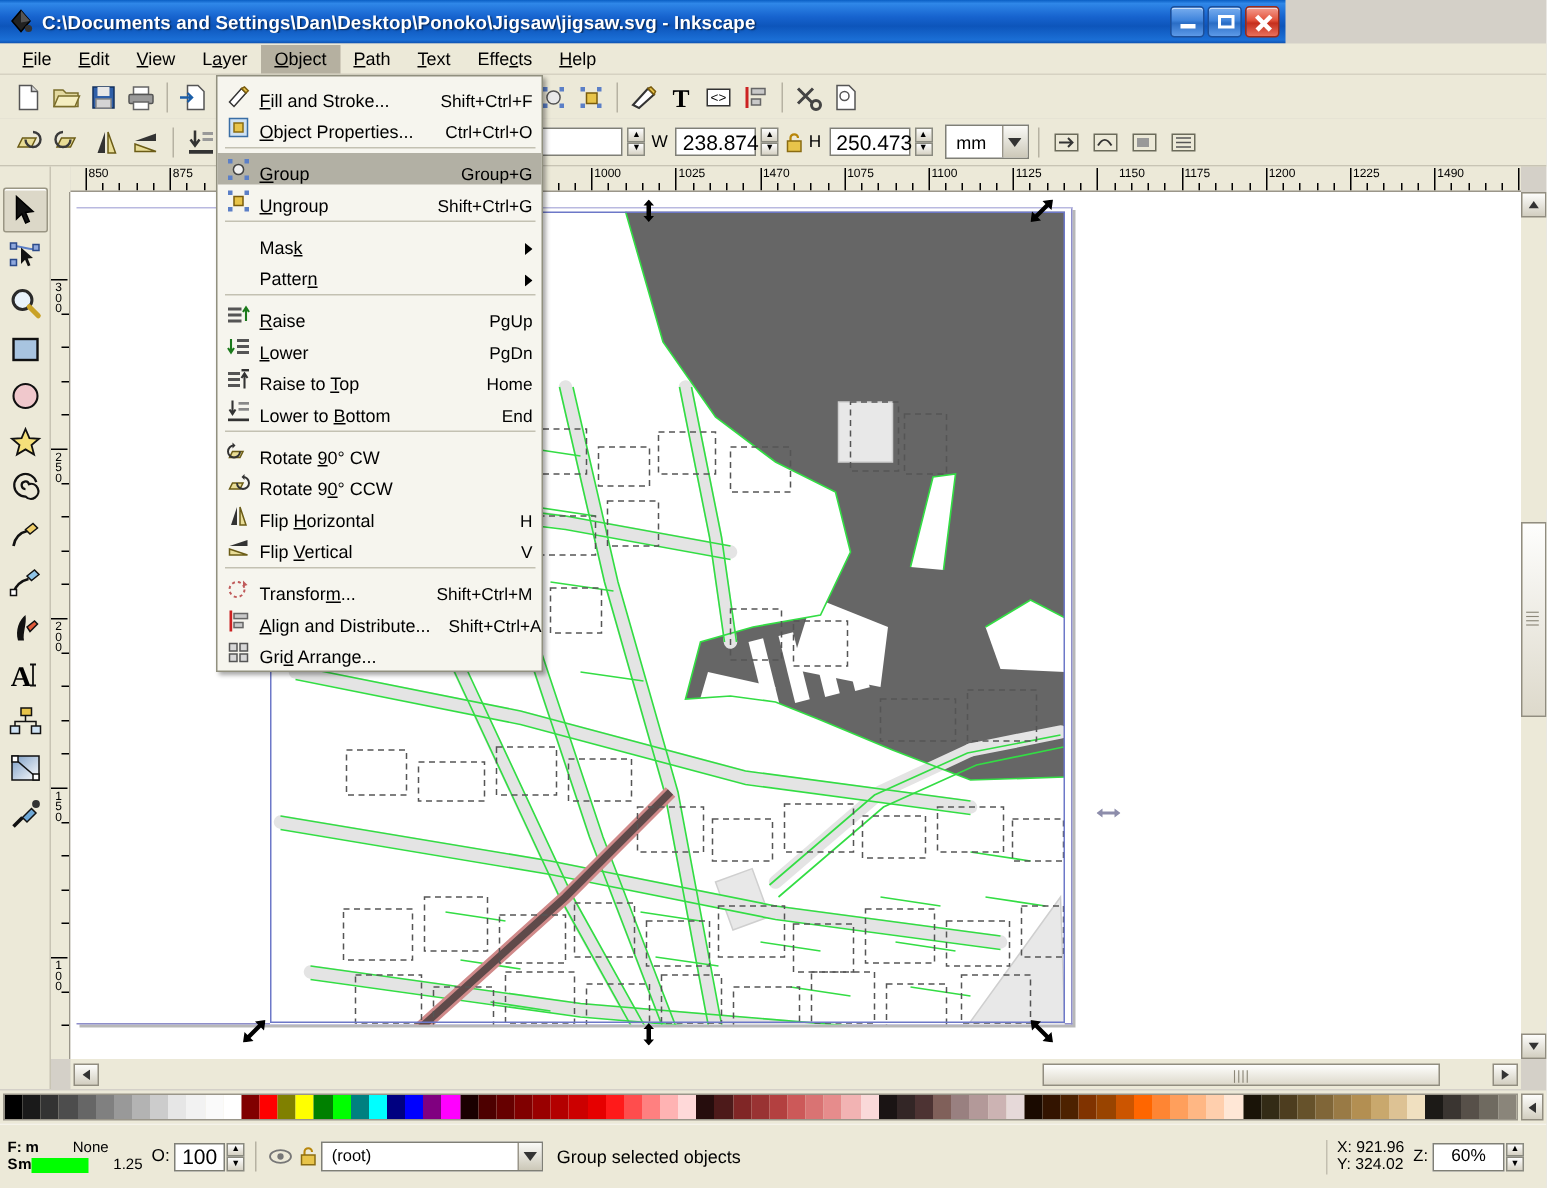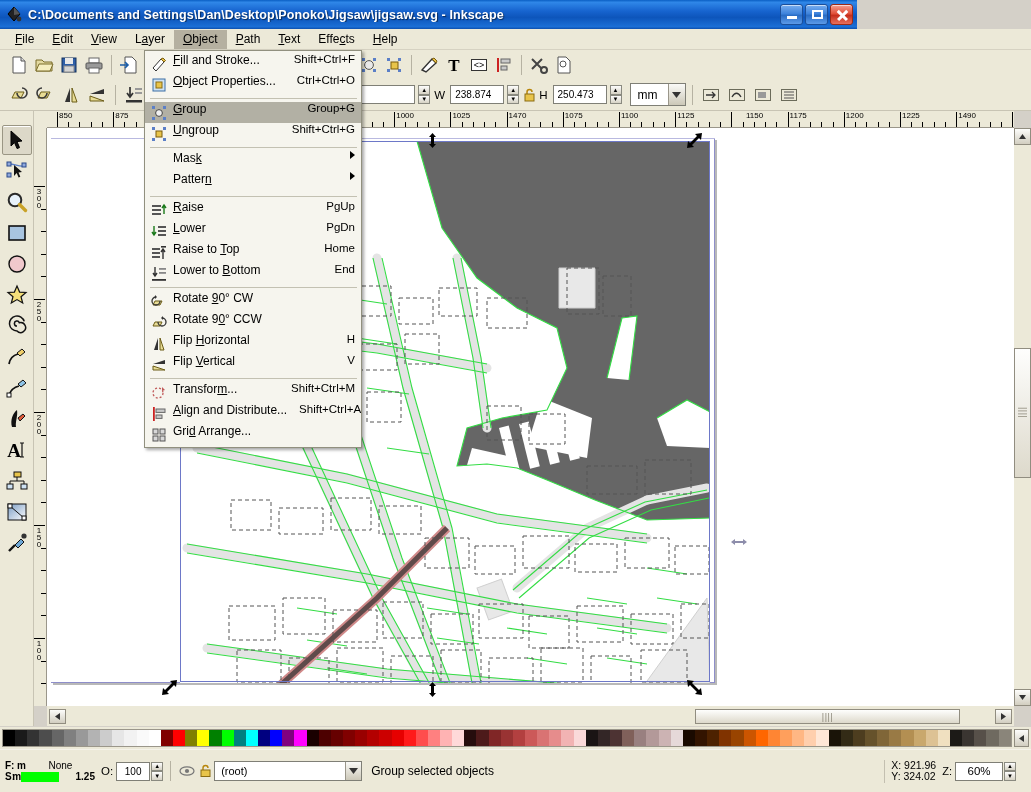--- a/index.html
+++ b/index.html
@@ -56,21 +56,21 @@
     background:#ece9d8; display:flex; align-items:center; padding-left:7px; gap:2px;
     border-bottom:1px solid #c8c4b4;
   }
   .tb {
     width:24px; height:23px; display:flex; align-items:center; justify-content:center;
     border:1px solid transparent; border-radius:2px; position:relative;
   }
   .sep { width:1px; height:20px; background:#b6b2a2; margin:0 4px; flex:0 0 auto; }
   .fld-lbl { font-size:11.5px; margin:0 3px 0 2px; }
   .numfld {
-    height:19px; border:1px solid #7f7f76; background:#fff; font-size:10px;
+    height:19px; border:1px solid #7f7f76; background:#fff; font-size:14px;
     padding:1px 4px; display:flex; align-items:center; font-family:"Liberation Sans", sans-serif;
   }
   .spin { width:12px; height:19px; display:flex; flex-direction:column; margin-left:1px; }
   .spin span {
     flex:1; border:1px solid #8a8a80; background:linear-gradient(180deg,#fdfdfd,#d6d2c4);
     display:flex; align-items:center; justify-content:center; font-size:6px; line-height:1;
   }
   .unitsel {
     height:23px; min-width:56px; border:1px solid #7f7f76; background:#fff;
     display:flex; align-items:center; justify-content:space-between; padding:0 0 0 7px; font-size:12px;
@@ -150,21 +150,21 @@
   .statusbar {
     position:absolute; left:0; top:749px; width:1031px; height:43px;
     background:#ece9d8; display:flex; align-items:center; padding:0 3px;
     border-top:1px solid #f5f3ea;
   }
   .fs-block { width:92px; font-size:10px; line-height:11px; position:relative; padding-left:2px; }
   .fs-row { display:flex; align-items:center; height:11px; }
   .fs-key { font-weight:bold; width:22px; font-size:10px; }
   .fs-none { flex:1; text-align:center; font-size:10px; }
   .fs-sw { width:48px; height:10px; background:#00ff00; border:0; }
-  .fs-w { font-size:10px; margin-left:17px;font-weight:bold; }
+  .fs-w { font-size:10px; margin-left:17px; }
   .op-lbl { font-size:11.5px; margin:0 3px 0 6px; }
   .layer-sel {
     height:20px; width:148px; border:1px solid #7f7f76; background:#fff;
     display:flex; align-items:center; justify-content:space-between; padding-left:6px; font-size:11px;
   }
   .layer-sel .arrowbox {
     width:16px; height:18px; background:linear-gradient(180deg,#fafaf7,#ccc8b8);
     border-left:1px solid #9a968a; display:flex; align-items:center; justify-content:center;
   }
   .status-msg { flex:1 1 auto; font-size:12px; padding-left:9px; }
@@ -175,21 +175,21 @@
     font-size:11.5px; display:flex; align-items:center; justify-content:center;
   }
 
   
   .dropdown {
     position:absolute; left:144px; top:50px; width:218px;
     background:#f6f5ee; border:1px solid #91907f;
     box-shadow:2px 2px 3px rgba(0,0,0,.35); padding:2px 0; z-index:50;
   }
   .dd-item {
-    height:21px; display:flex; align-items:flex-start; padding:0 6px 0 0; font-size:12px; position:relative;
+    height:21px; display:flex; align-items:flex-end; padding:0 6px 0 0; font-size:12px; position:relative;
   }
   .dd-item.hl { background:#b2b0a4; }
   .dd-ico { width:28px; height:21px; display:flex; align-items:center; justify-content:center; flex:0 0 auto; }
   .dd-lbl { flex:1 1 auto; white-space:nowrap; }
   .dd-acc { font-size:11.5px; color:#000; margin-left:12px; white-space:nowrap; }
   .dd-sub { font-size:9px; margin-left:10px; }
   .dd-sep { height:1px; background:#c3c1b2; margin:3px 4px 3px 5px; }
   u { text-decoration:underline; }
 </style>
 </head>

